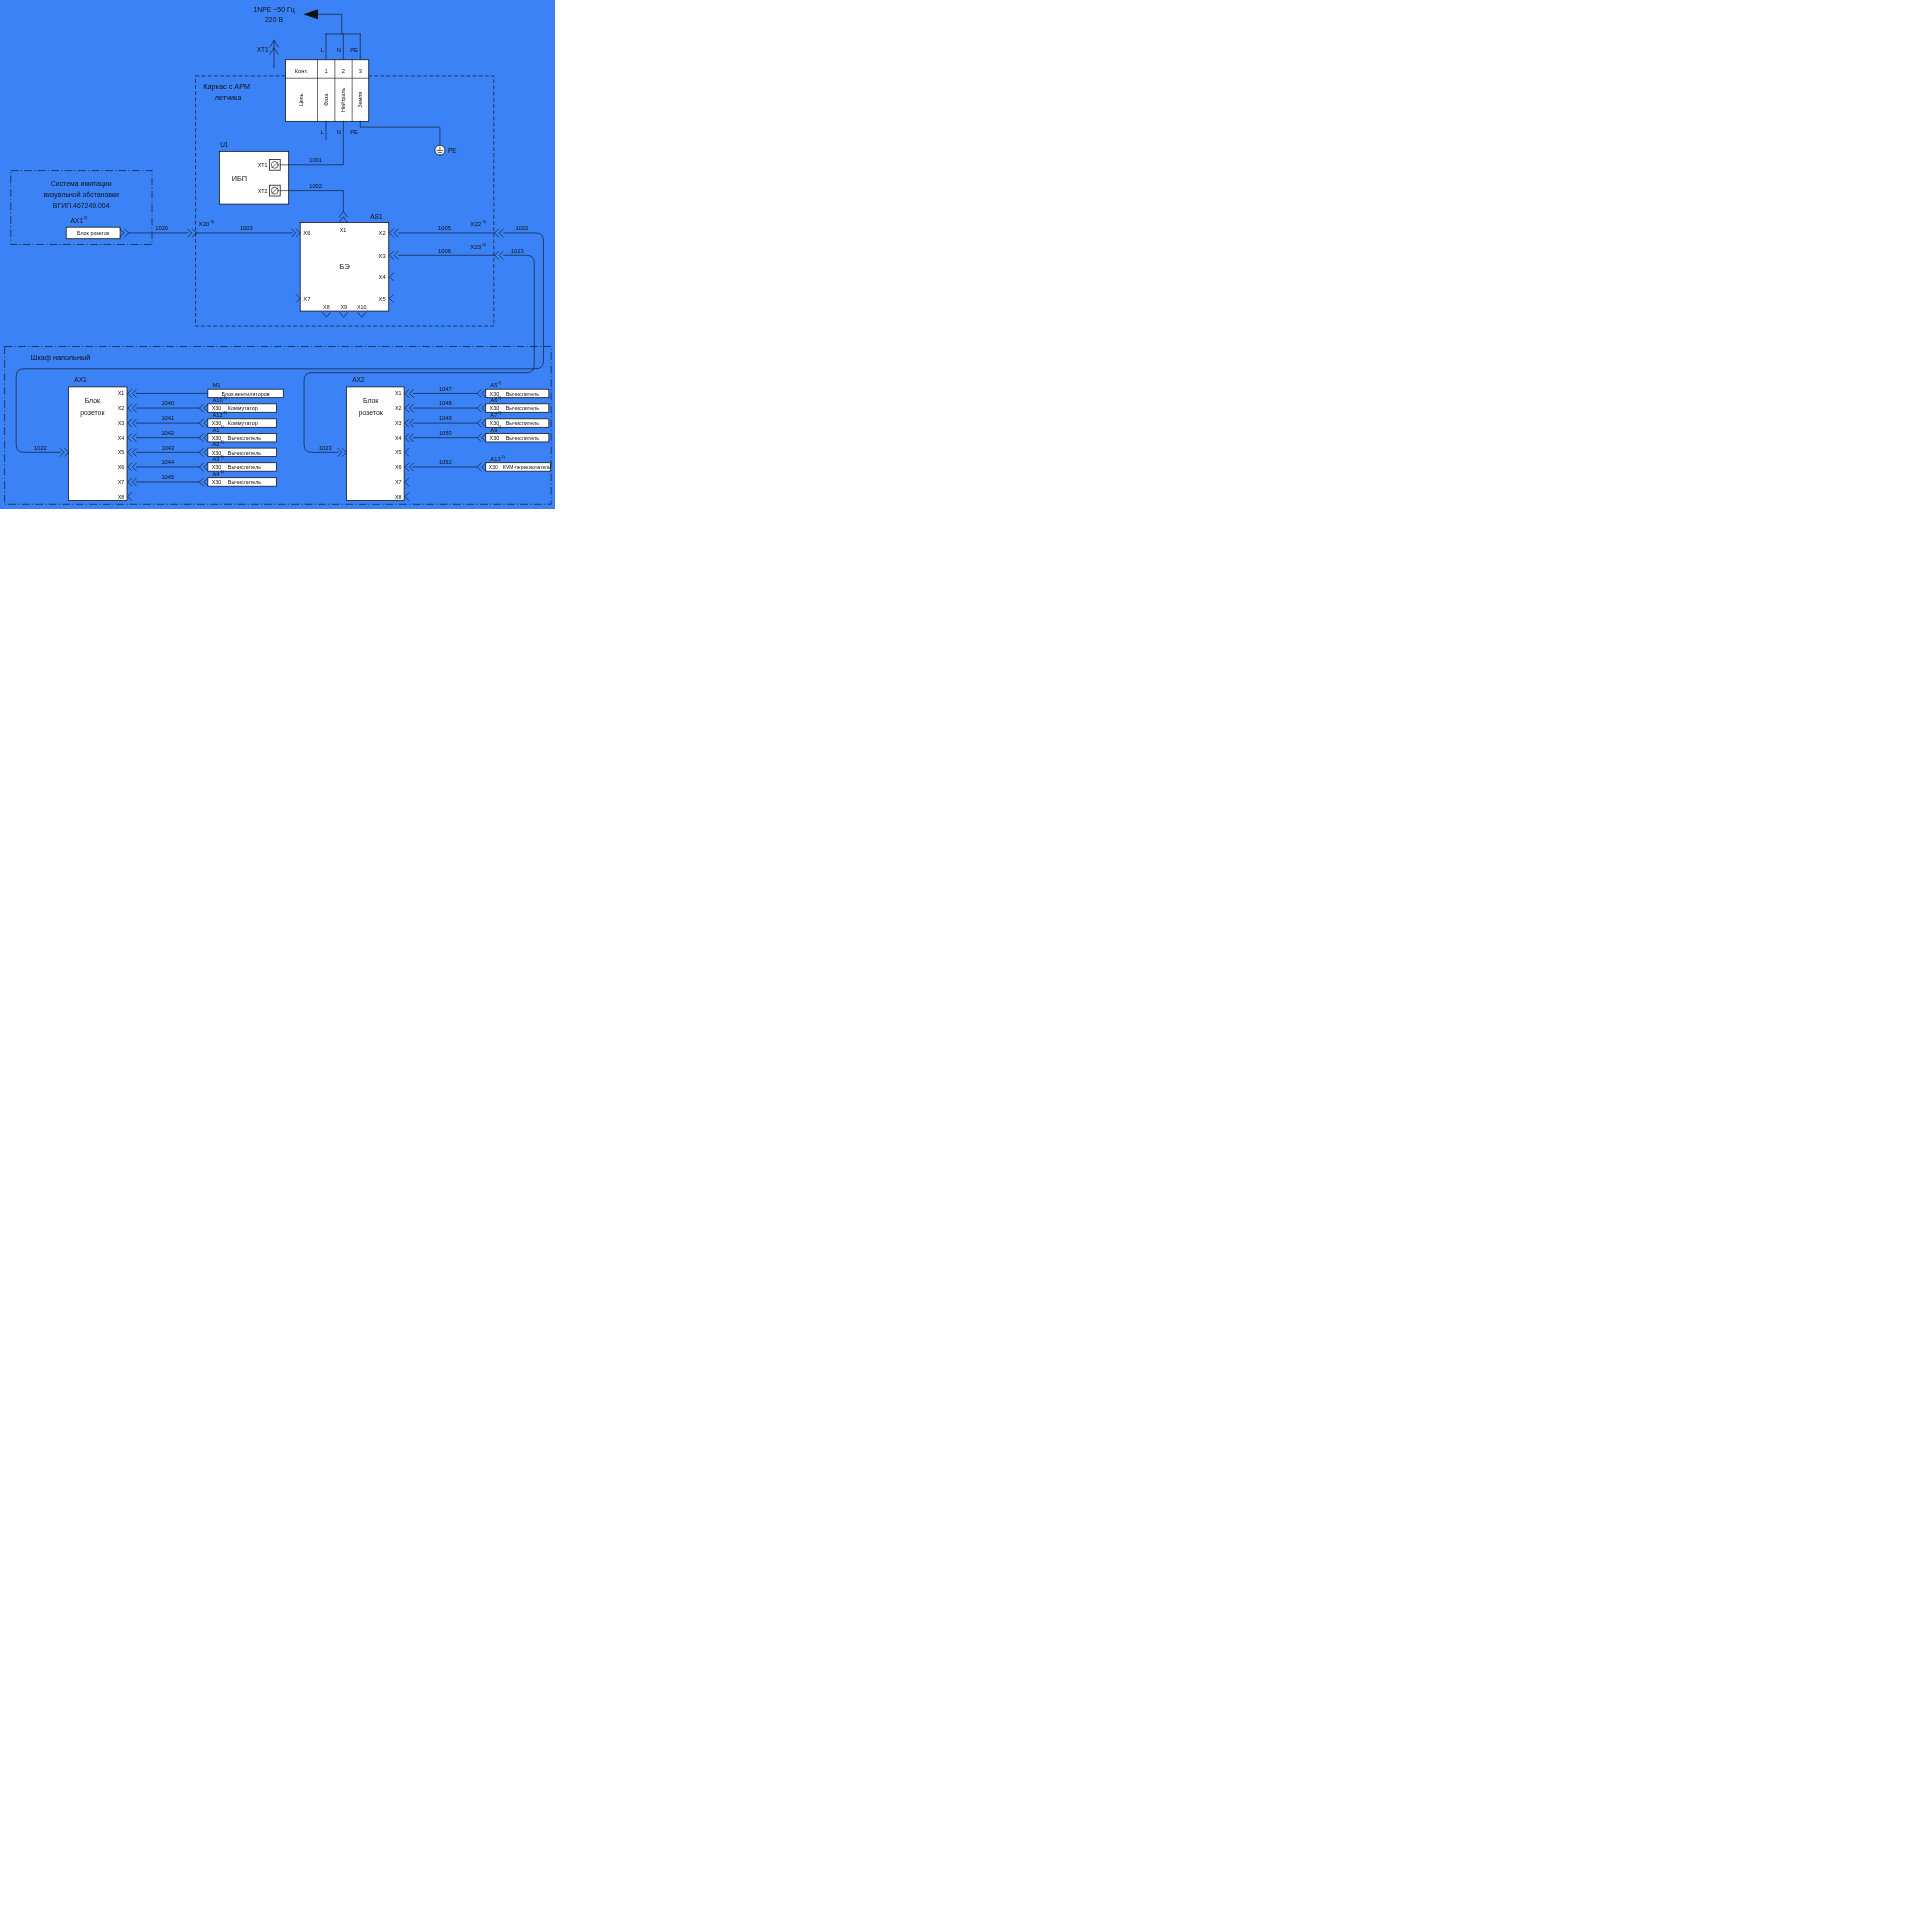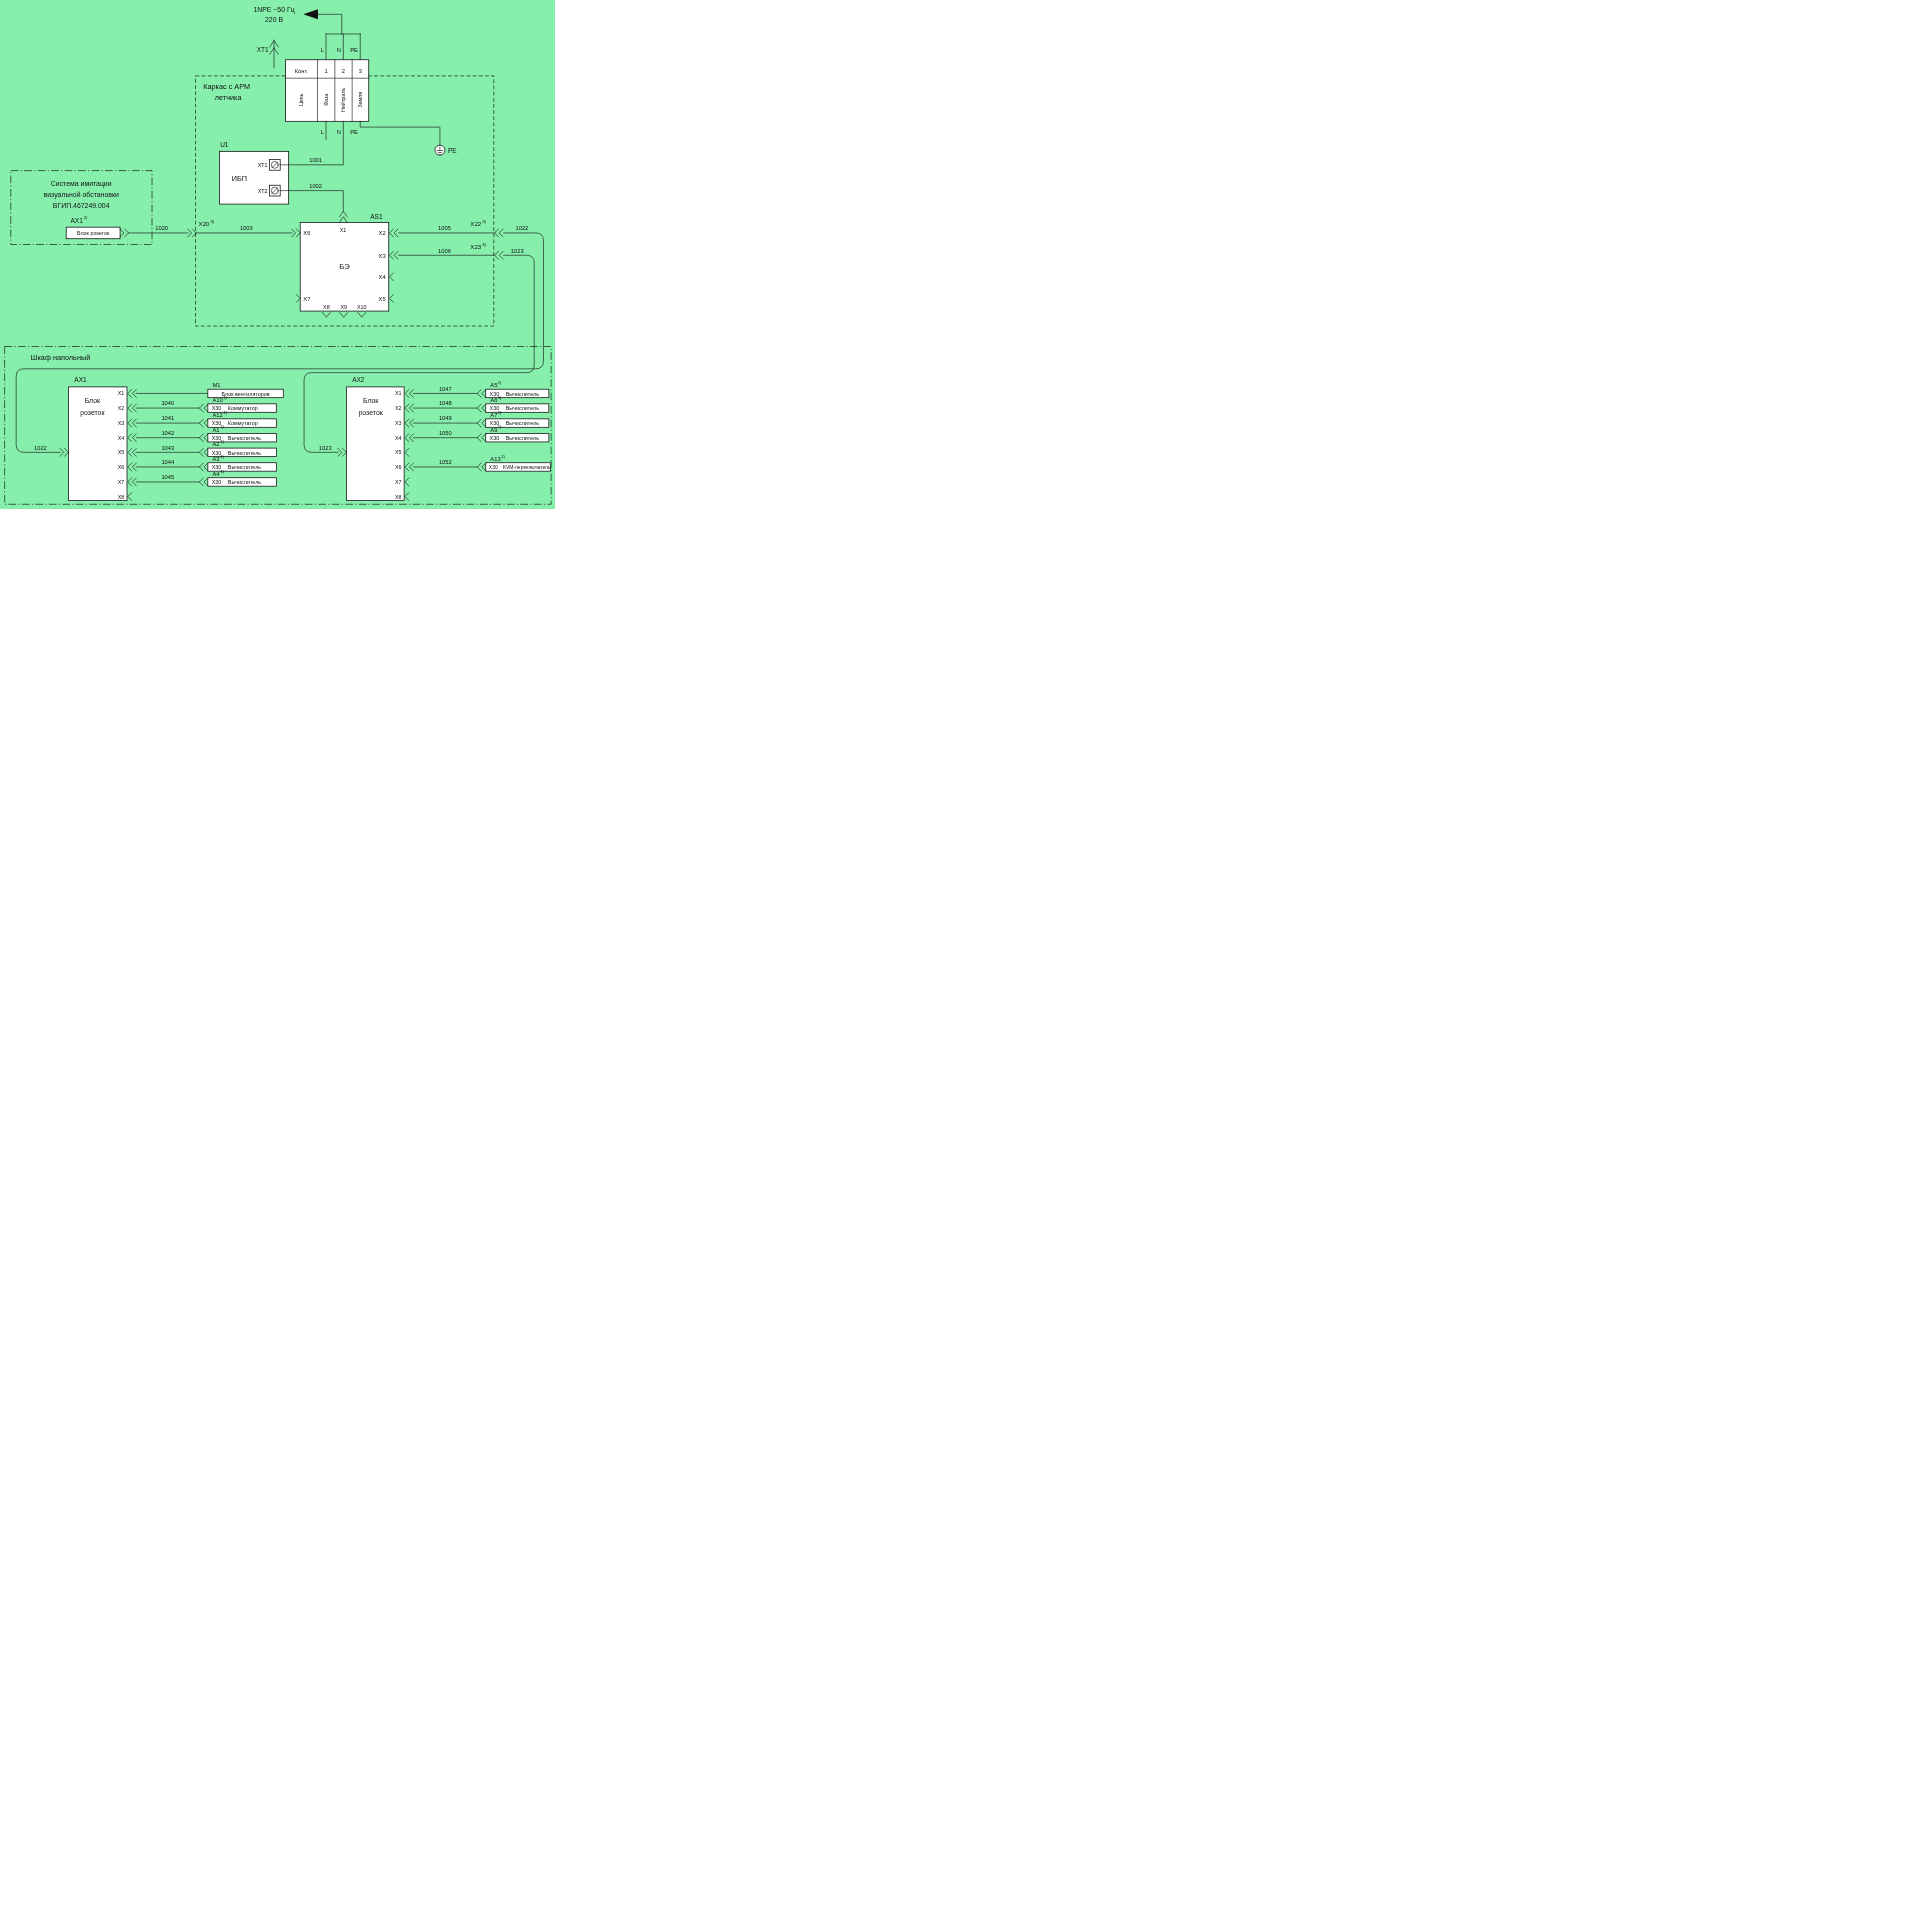--- a/index.html
+++ b/index.html
@@ -1,16 +1,16 @@
 <!DOCTYPE html>
 <html style="font-size:6.2px"><head>
 <meta charset="utf-8">
 <style>
   html,body{margin:0;padding:0;background:#ffffff}
-  .diagram{width:555px;height:509px;background:#86efac;font-family:"Liberation Sans",sans-serif}
+  .diagram{width:555px;height:509px;background:#3b82f6;font-family:"Liberation Sans",sans-serif}
   svg{display:block}
   text{fill:#111111;font-family:"Liberation Sans",sans-serif}
   .w{stroke:#111111;stroke-width:1.6;fill:none;stroke-linecap:square}
   .bx{stroke:#111111;stroke-width:2;fill:#ffffff}
   .dsh{stroke:#111111;stroke-width:1.7;fill:none;stroke-dasharray:10 6}
   .ddt{stroke:#111111;stroke-width:1.7;fill:none;stroke-dasharray:20 6 3 6}
   .t11{font-size:11px}.t13{font-size:13px}.t14{font-size:14px}.t15{font-size:15px}
   .t16{font-size:16px}.t17{font-size:17px}.t18{font-size:18px}.t19{font-size:19px}.t20{font-size:20px}
   .mid{text-anchor:middle}.end{text-anchor:end}
 </style>

